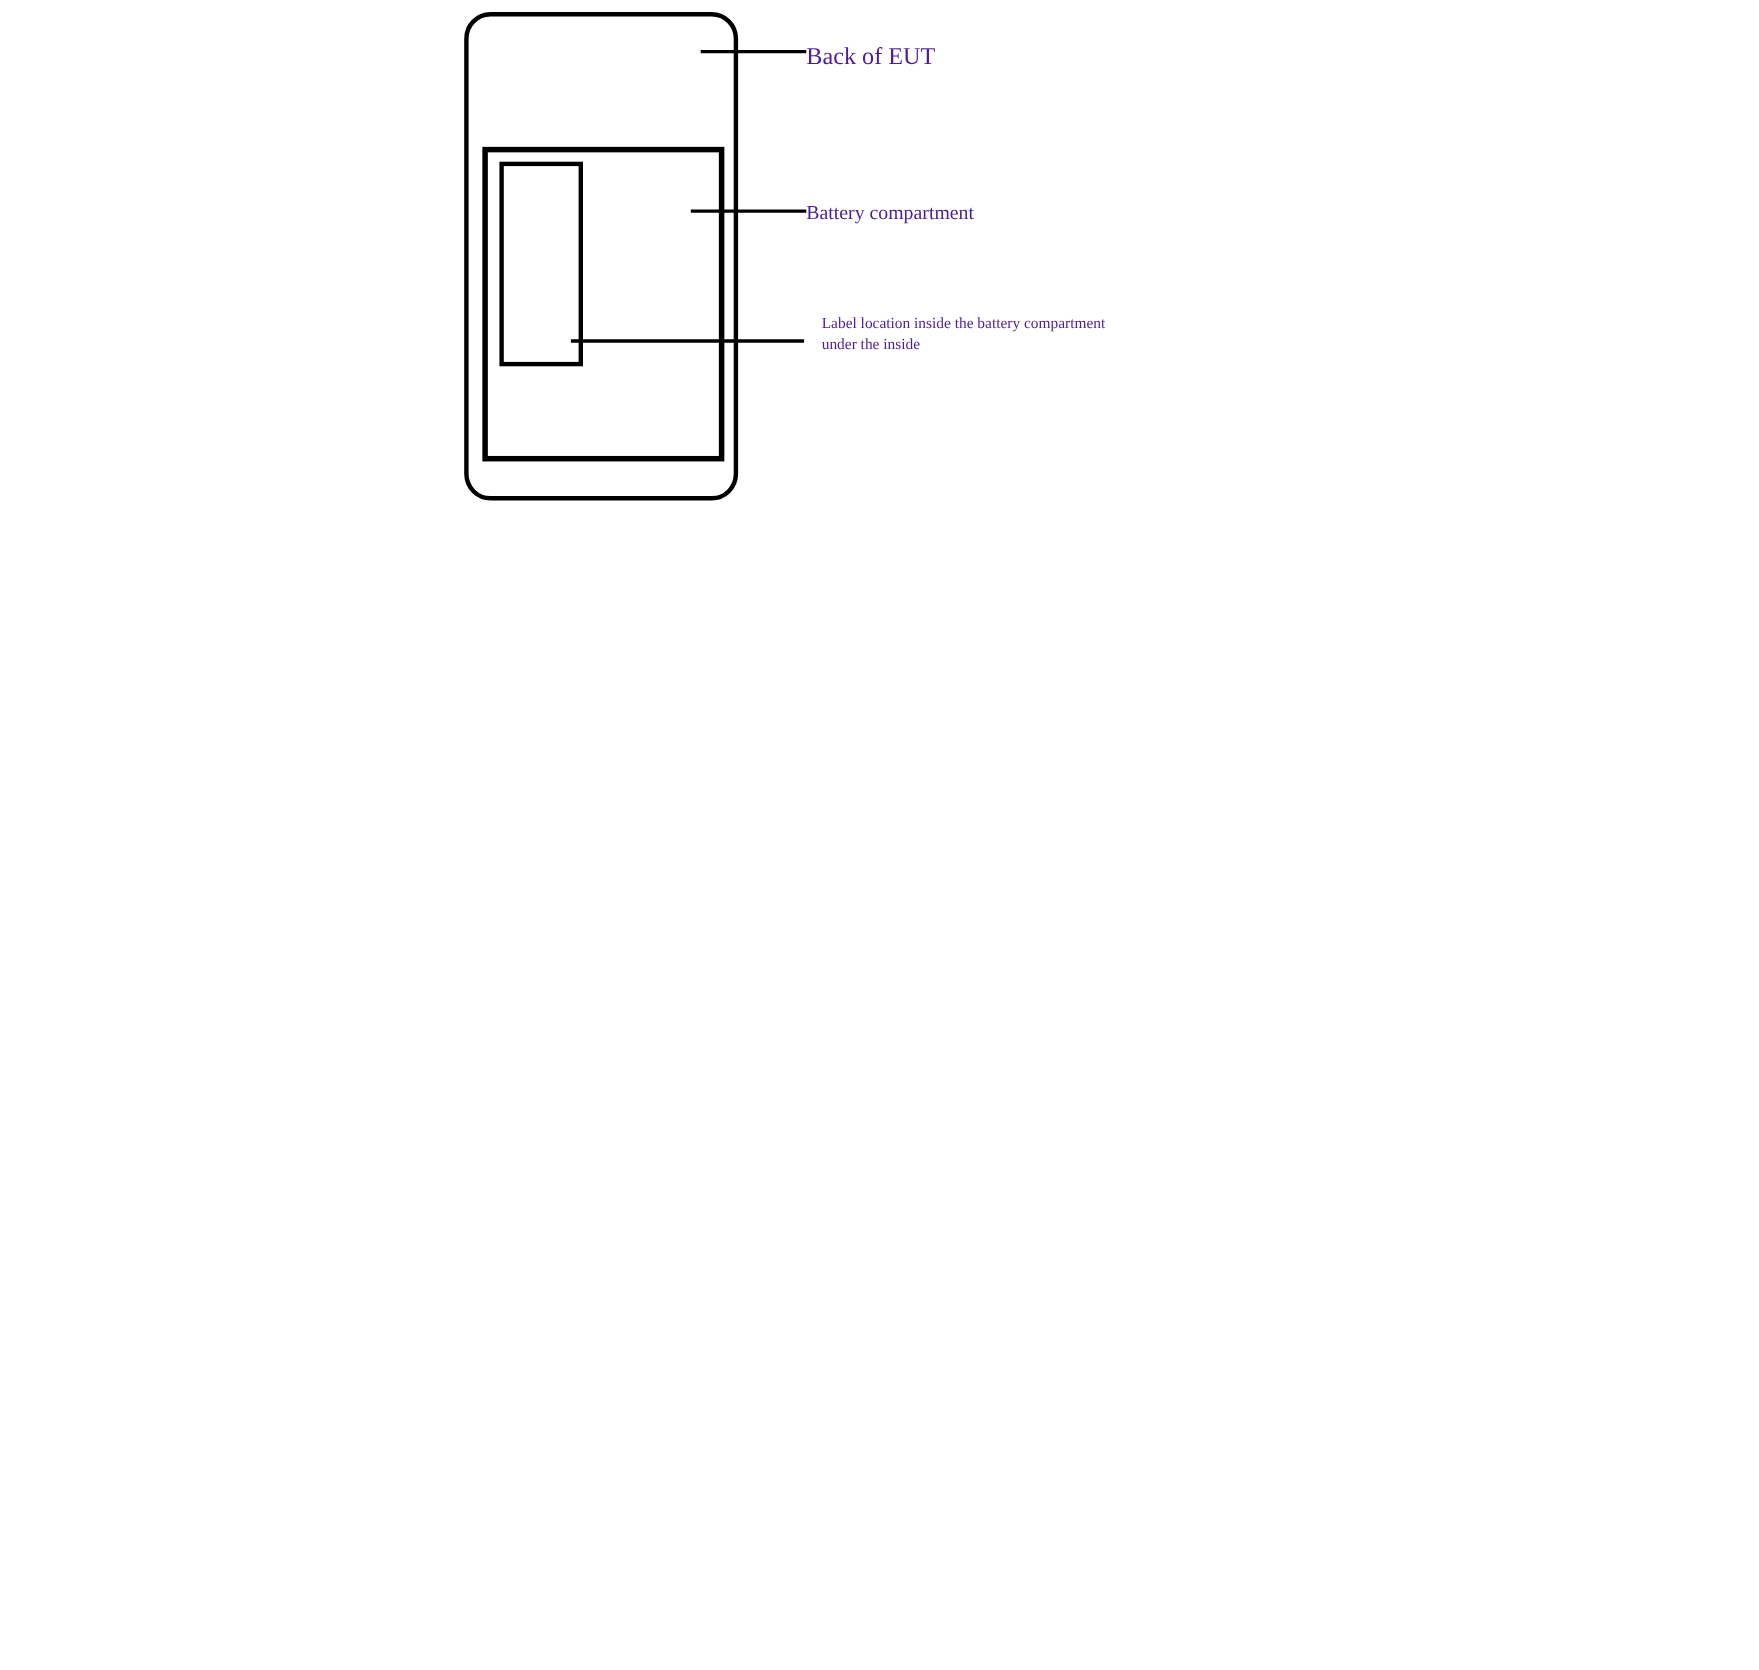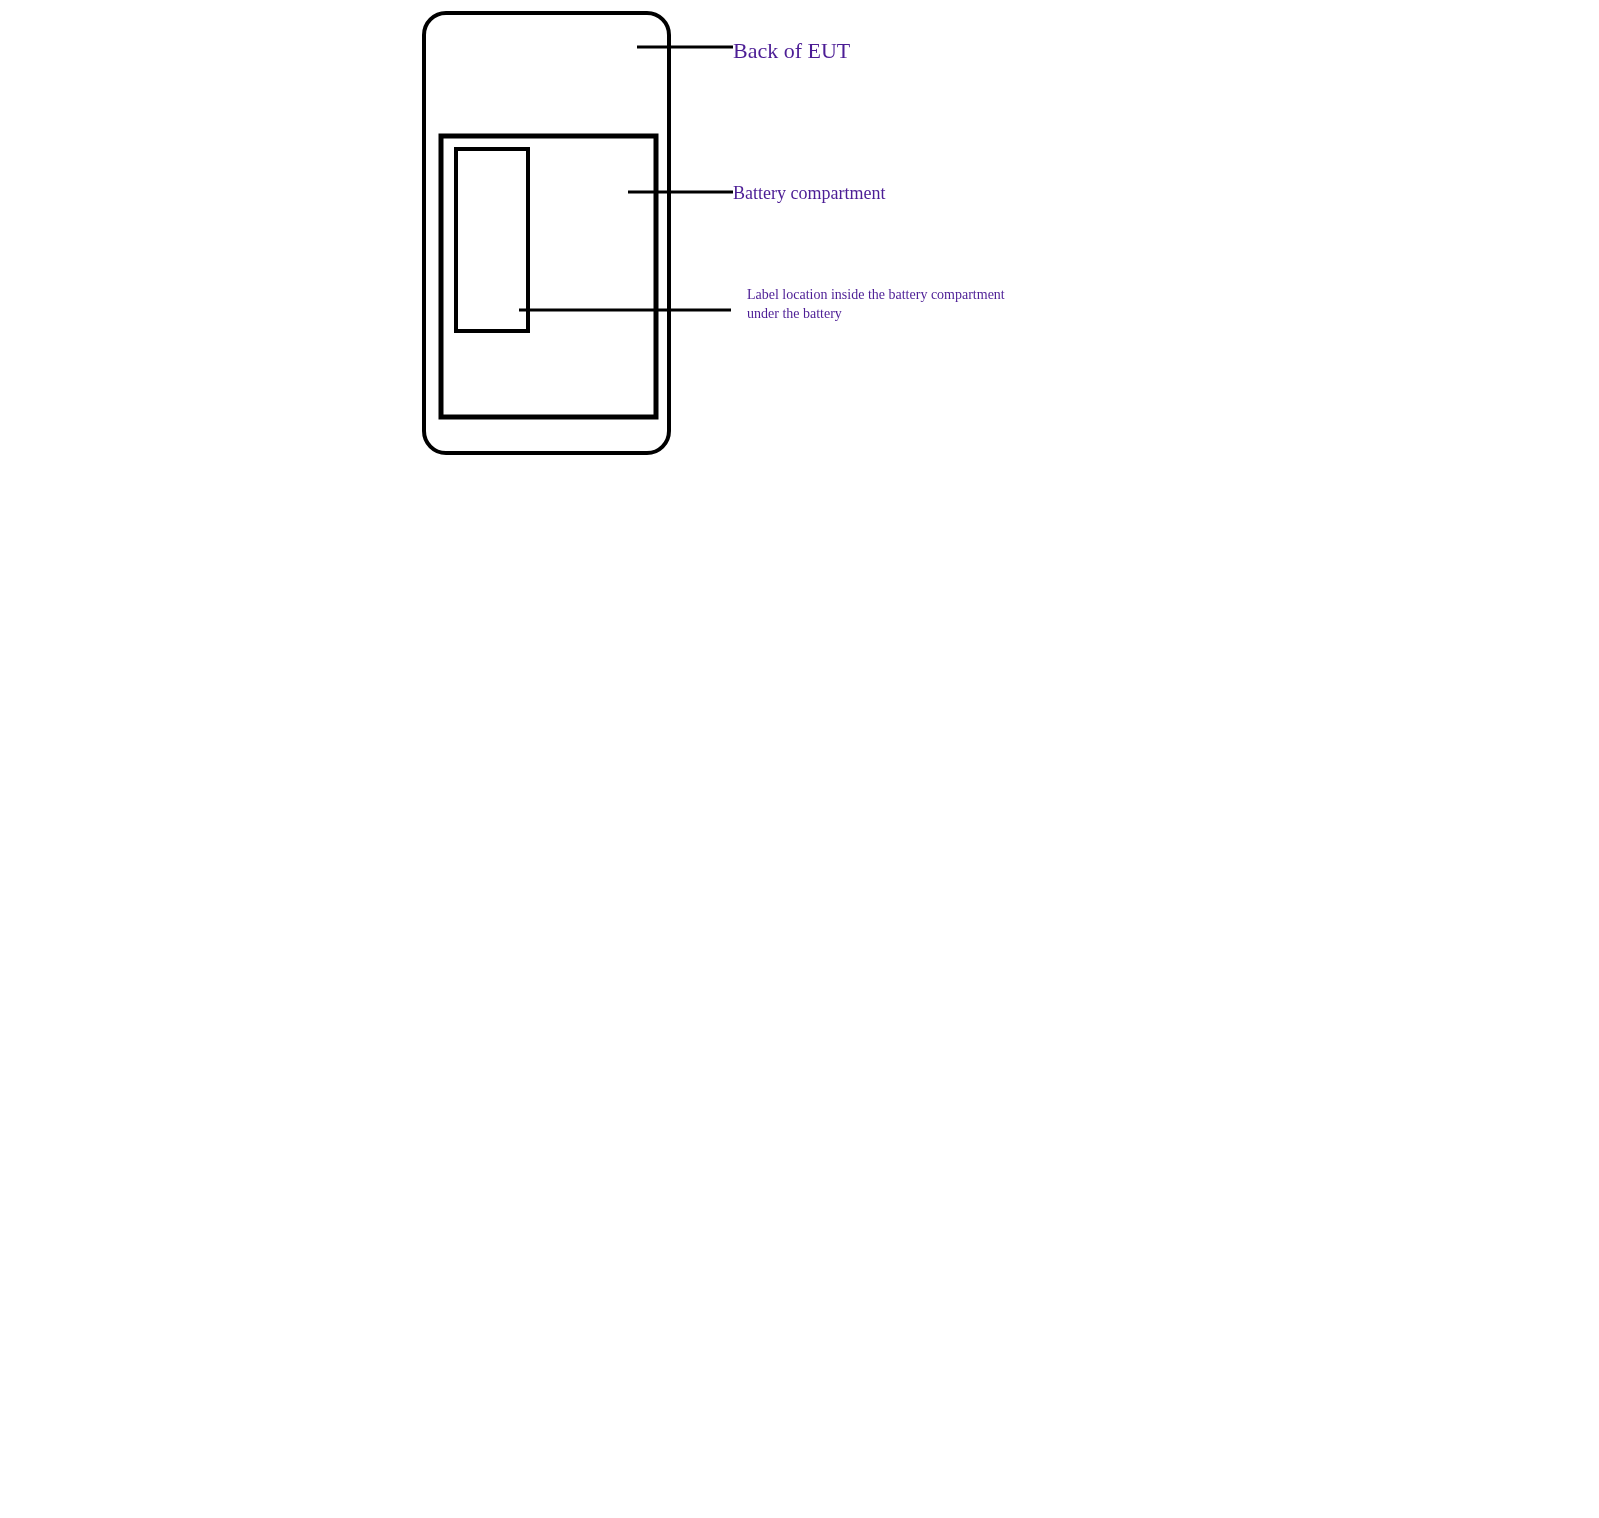--- a/index.html
+++ b/index.html
@@ -73,15 +73,15 @@
 
     <line x1="637" y1="47" x2="733" y2="47" stroke="#000000" stroke-width="3"></line>
     <line x1="628" y1="192" x2="733" y2="192" stroke="#000000" stroke-width="3"></line>
     <line x1="519" y1="310" x2="731" y2="310" stroke="#000000" stroke-width="3"></line>
   </svg>
 
   <div class="callout-label" id="label-back-of-eut">Back of EUT</div>
 
   <div class="callout-label" id="label-battery-compartment">Battery compartment</div>
 
-  <div class="callout-label" id="label-label-location"><span>Label location inside the battery compartment</span><span class="line2">under the battery</span></div>
+  <div class="callout-label" id="label-label-location"><span>Label location inside the battery compartment</span><span class="line2">under the inside</span></div>
 
 </div>
 
 </body></html>

